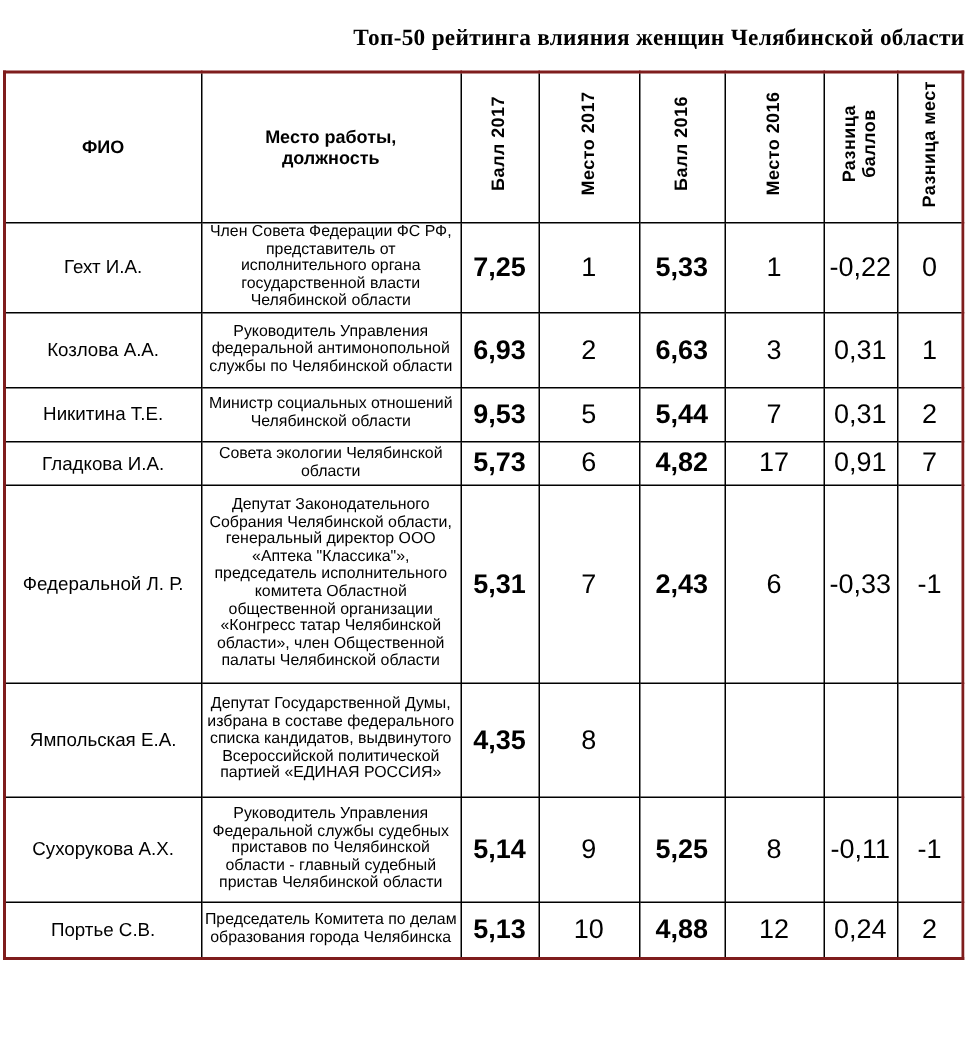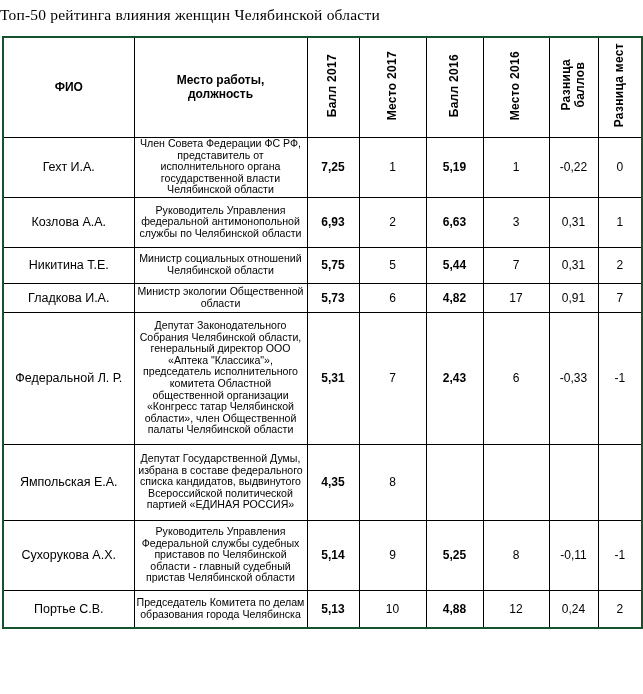--- a/index.html
+++ b/index.html
@@ -12,33 +12,33 @@
     font-family: "Liberation Sans", sans-serif;
     color: #000;
     -webkit-font-smoothing: antialiased;
   }
   .page {
     width: 643px;
     height: 694px;
     position: relative;
   }
   .doc-title {
-    text-align: left;
+    text-align: right;
     font-family: "Liberation Serif", serif;
-    font-weight: normal;
+    font-weight: bold;
     font-size: 15.5px;
-    padding-top: 6px;
+    padding-top: 17px;
     letter-spacing: 0.2px;
   }
   table.rating {
     border-collapse: collapse;
     table-layout: fixed;
     width: 639px;
     margin: 12px 0 16px 2px;
-    border: 2px solid #14532d;
+    border: 2px solid #7f1d1d;
   }
   table.rating th,
   table.rating td {
     border: 1px solid #000;
     padding: 0;
     vertical-align: middle;
     text-align: center;
     overflow: hidden;
   }
   th.h-plain {
@@ -62,21 +62,21 @@
     font-weight: normal;
     font-size: 12.5px;
     padding: 2px 2px 2px 5px;
   }
   td.job {
     text-align: left;
     font-size: 10.6px;
     line-height: 11.6px;
     padding: 2px 4px 2px 5px;
   }
-  td.num { font-size: 12px; }
+  td.num { font-size: 18px; }
   td.score { font-weight: bold; }
 </style>
 </head>
 <body>
 
 <div class="page">
   <div class="doc-title">Топ-50 рейтинга влияния женщин Челябинской области</div>
 
   <table class="rating">
     <colgroup>
@@ -103,21 +103,21 @@
       <th><div class="rot">Разница
 баллов</div></th>
       <th><div class="rot">Разница мест</div></th>
     </tr>
 
     <tr style="height:60px">
       <td class="name">Гехт И.А.</td>
       <td class="job">Член Совета Федерации ФС РФ, представитель от исполнительного органа государственной власти Челябинской области</td>
       <td class="num score">7,25</td>
       <td class="num">1</td>
-      <td class="num score">5,19</td>
+      <td class="num score">5,33</td>
       <td class="num">1</td>
       <td class="num">-0,22</td>
       <td class="num">0</td>
     </tr>
 
     <tr style="height:50px">
       <td class="name">Козлова А.А.</td>
       <td class="job">Руководитель Управления федеральной антимонопольной службы по Челябинской области</td>
       <td class="num score">6,93</td>
       <td class="num">2</td>
@@ -125,31 +125,31 @@
       <td class="num">3</td>
       <td class="num">0,31</td>
       <td class="num">1</td>
     </tr>
 
 
 
     <tr style="height:36px">
       <td class="name">Никитина Т.Е.</td>
       <td class="job">Министр социальных отношений Челябинской области</td>
-      <td class="num score">5,75</td>
+      <td class="num score">9,53</td>
       <td class="num">5</td>
       <td class="num score">5,44</td>
       <td class="num">7</td>
       <td class="num">0,31</td>
       <td class="num">2</td>
     </tr>
 
     <tr style="height:29px">
       <td class="name">Гладкова И.А.</td>
-      <td class="job">Министр экологии Общественной области</td>
+      <td class="job">Совета экологии Челябинской области</td>
       <td class="num score">5,73</td>
       <td class="num">6</td>
       <td class="num score">4,82</td>
       <td class="num">17</td>
       <td class="num">0,91</td>
       <td class="num">7</td>
     </tr>
 
     <tr style="height:132px">
       <td class="name">Федеральной Л. Р.</td>

